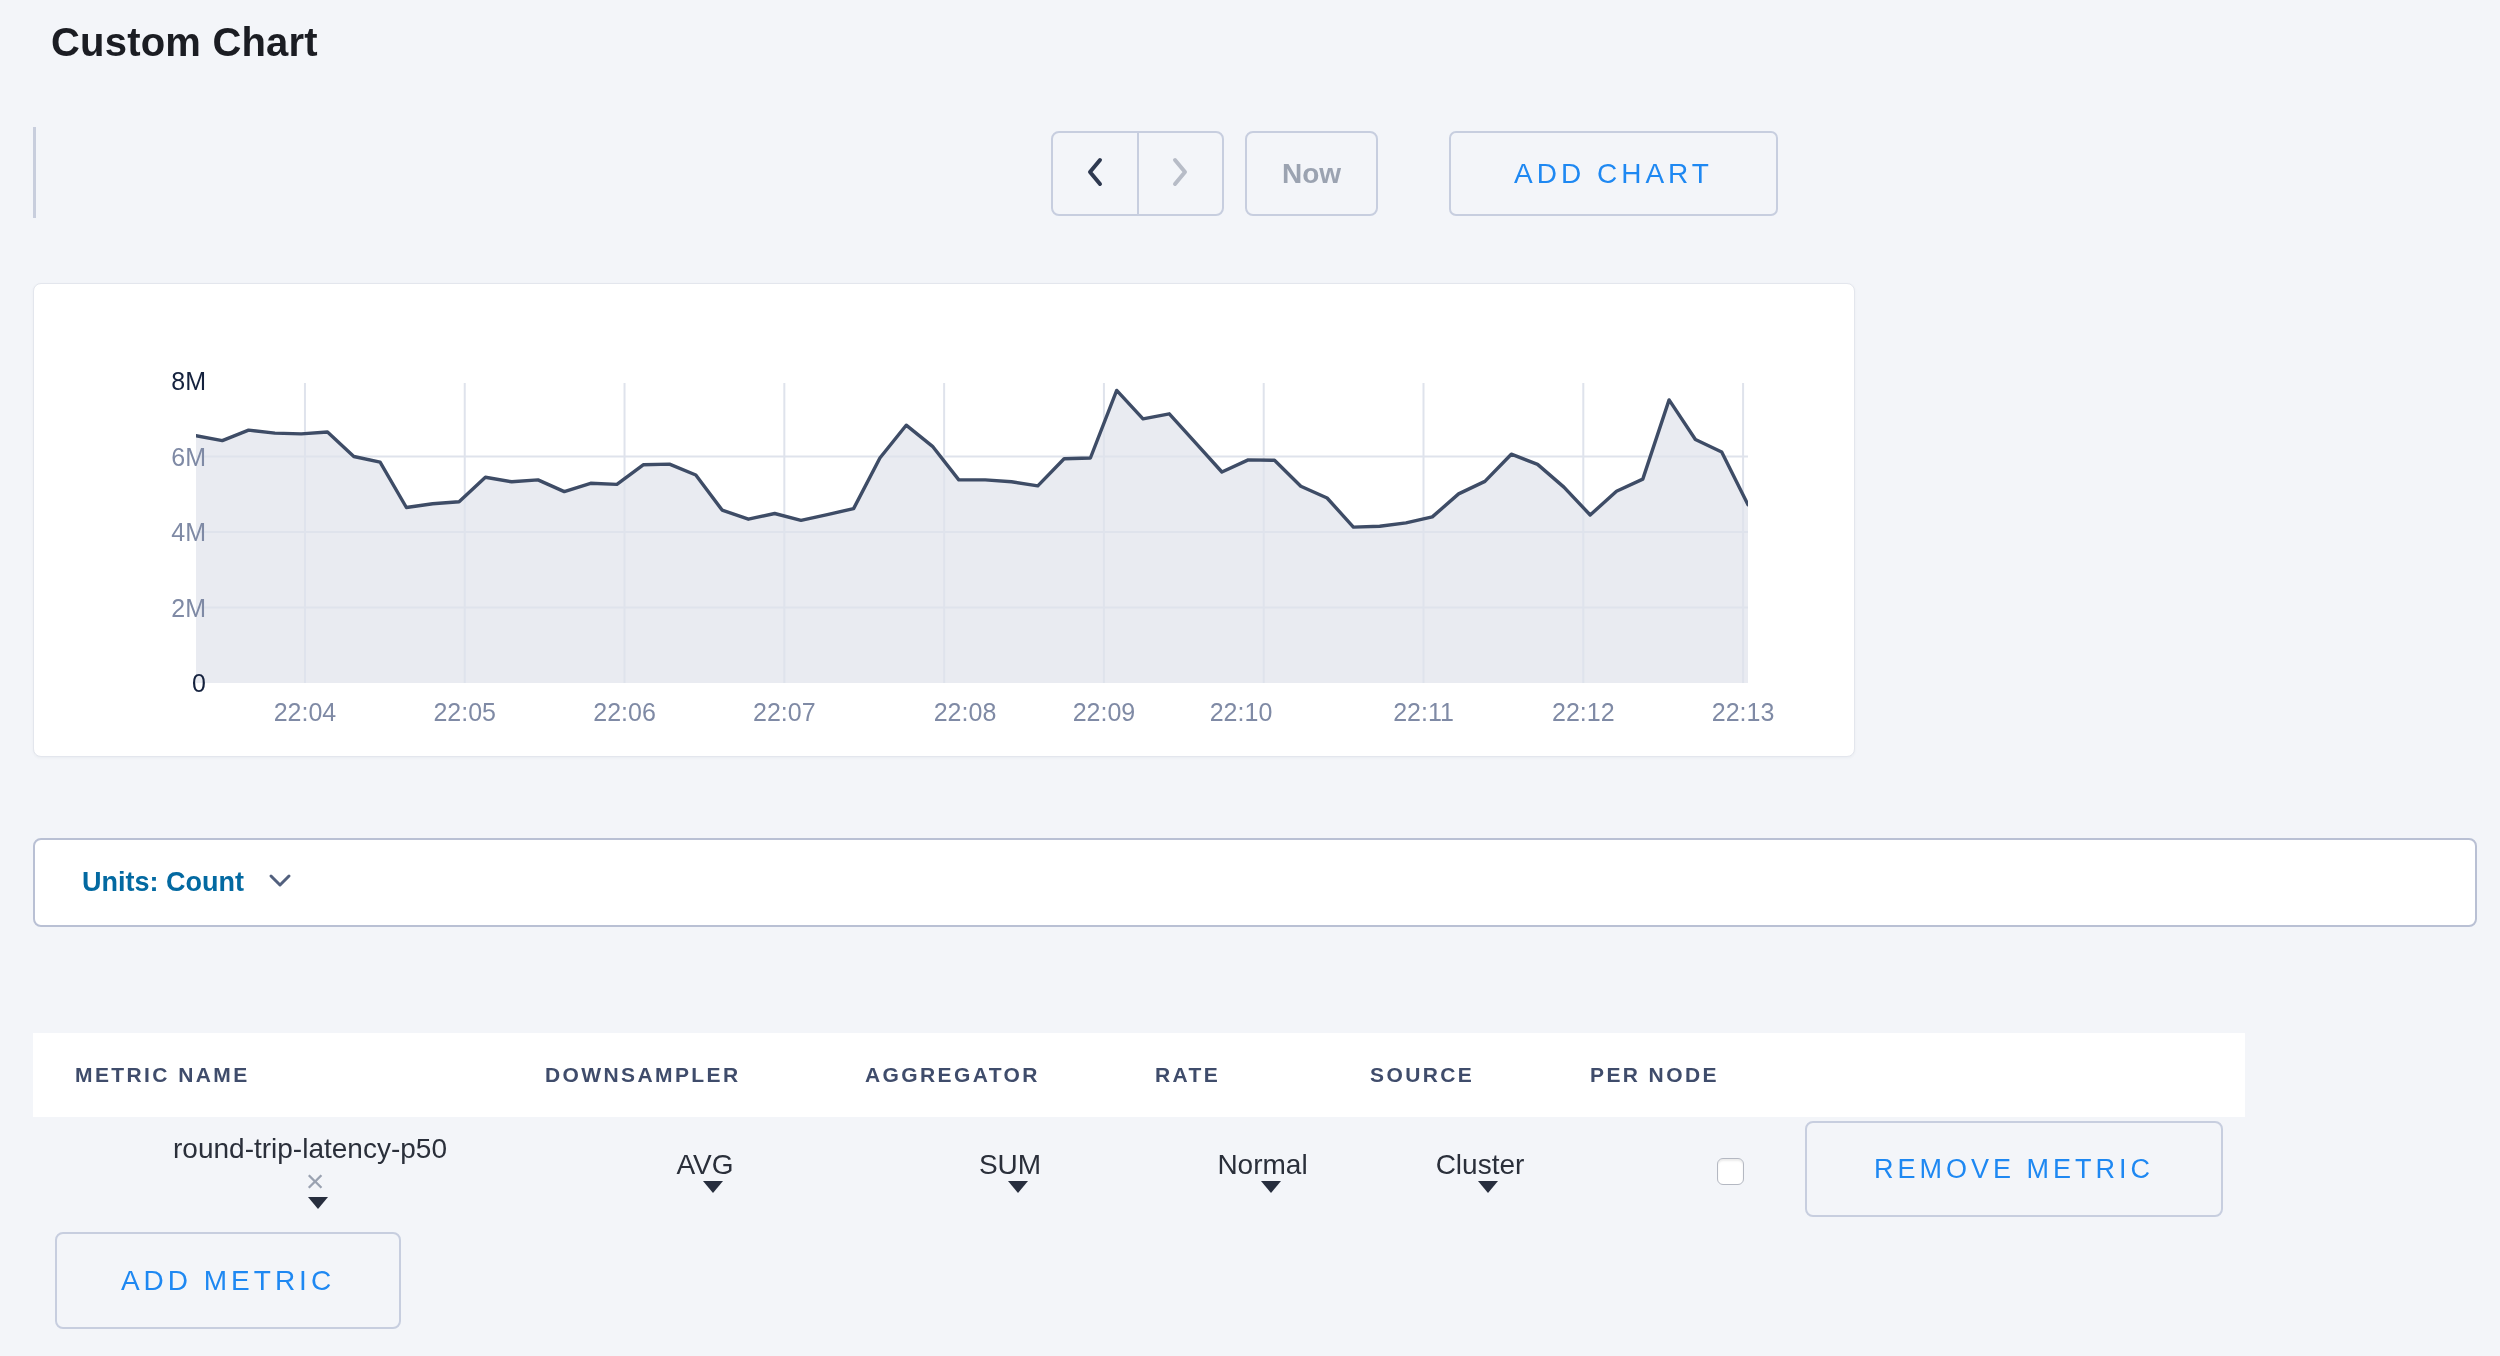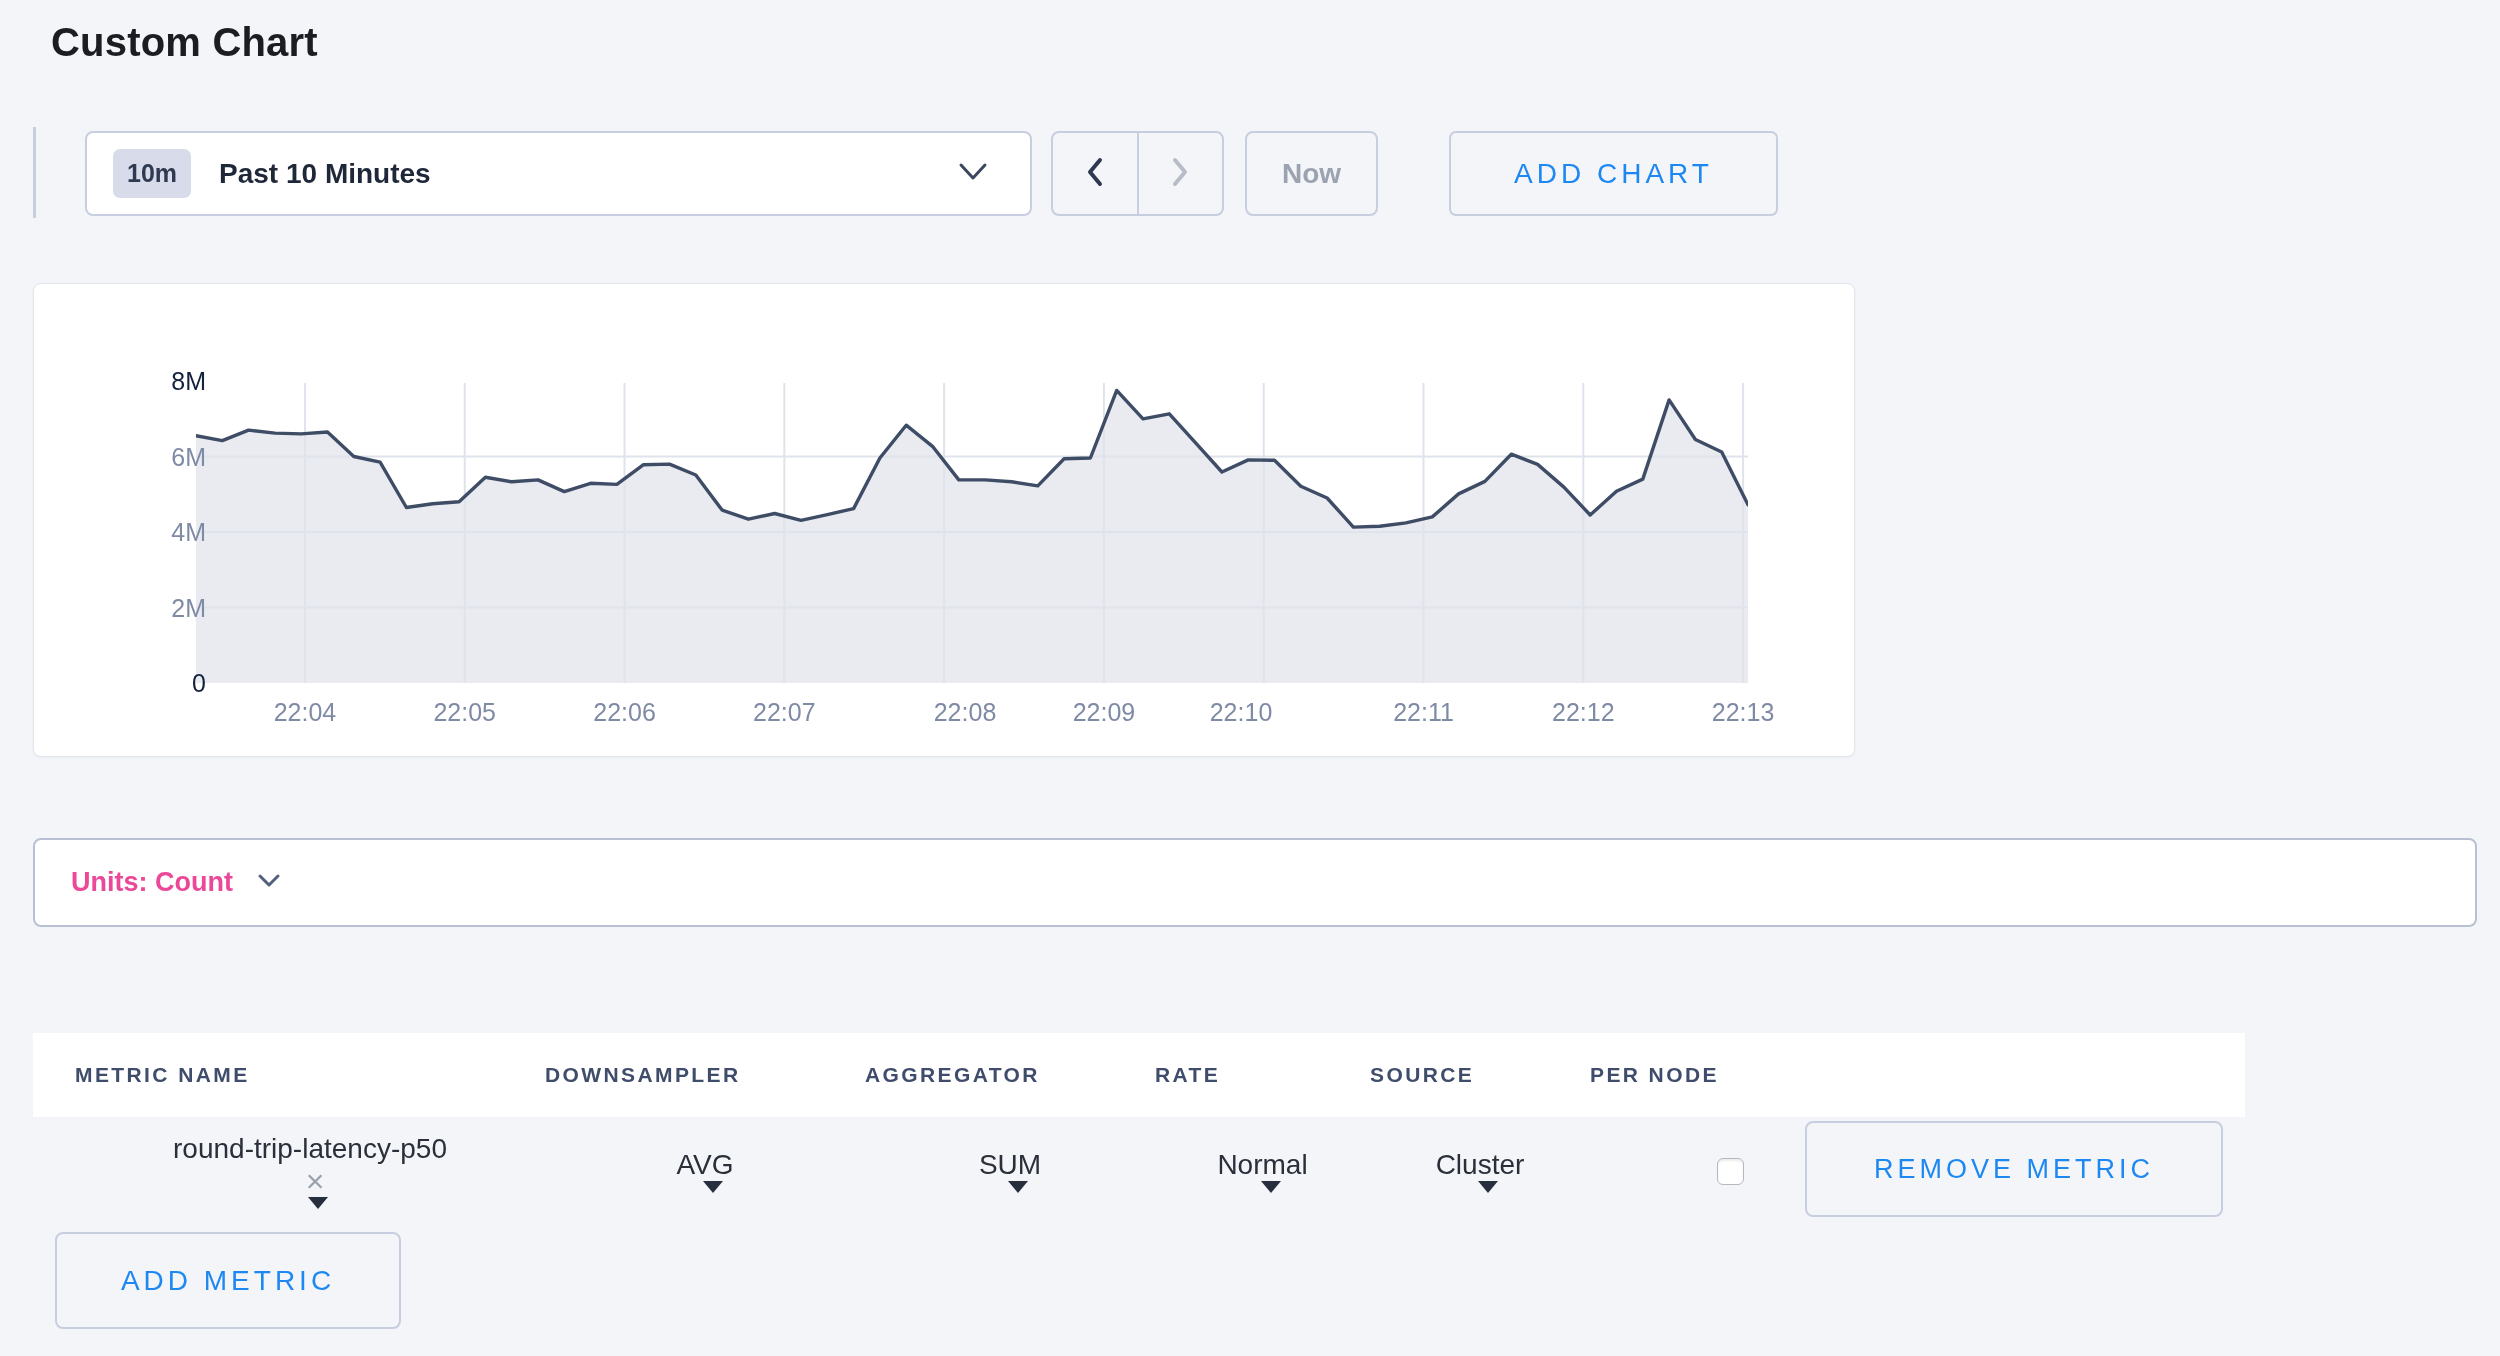--- a/index.html
+++ b/index.html
@@ -64,21 +64,21 @@
     position:absolute; top:414px; transform:translateX(-50%);
     font-size:25px; color:#7f8aa5; white-space:nowrap;
   }
 
   
   .units-bar {
     left:33px; top:838px; width:2444px; height:89px; background:#ffffff;
     border:2px solid #b9c0d4; border-radius:8px;
     display:flex; align-items:center; cursor:pointer;
   }
-  .units-label { margin-left:36px; font-size:27px; font-weight:700; color:#ec4899; }
+  .units-label { margin-left:47px; font-size:27px; font-weight:700; color:#0369a1; }
   .units-bar .chev { margin-left:24px; }
 
   
   .tbl-grid { display:grid; grid-template-columns:470px 320px 290px 215px 220px 220px auto; align-items:center; padding-left:42px; }
   .header-band {
     left:33px; top:1033px; width:2212px; height:84px; background:#ffffff;
   }
   .header-cell { font-size:21px; font-weight:700; letter-spacing:2.4px; color:#3f4c6b; white-space:nowrap; }
   .metric-row { left:33px; top:1117px; width:2212px; height:108px; }
   .row-cell { display:flex; align-items:center; font-size:28px; color:#2a2f3a; white-space:nowrap; cursor:pointer;flex-direction:column; }
@@ -97,29 +97,20 @@
 </style>
 </head>
 <body>
 
 <div class="page">
 
   <h1 class="abs page-title">Custom Chart</h1>
 
   <div class="abs accent-divider"></div>
 
-  <div class="abs time-dropdown">
-    <span class="time-badge">10m</span>
-    <span class="time-label">Past 10 Minutes</span>
-    <span class="chev">
-      <svg width="30" height="20" viewBox="0 0 30 20">
-          <path d="M3 3 L15 16 L27 3" fill="none" stroke="#3c475f" stroke-width="3" stroke-linecap="round" stroke-linejoin="round"></path>
-        </svg>
-    </span>
-  </div>
 
   <div class="abs pager">
     <div class="pager-btn">
       <span>
         <svg width="26" height="32" viewBox="0 0 26 32">
             <path d="M18 4 L8 16 L18 28" fill="none" stroke="#2e3950" stroke-width="4" stroke-linecap="round" stroke-linejoin="round"></path>
           </svg>
       </span>
     </div>
     <div class="pager-btn">

